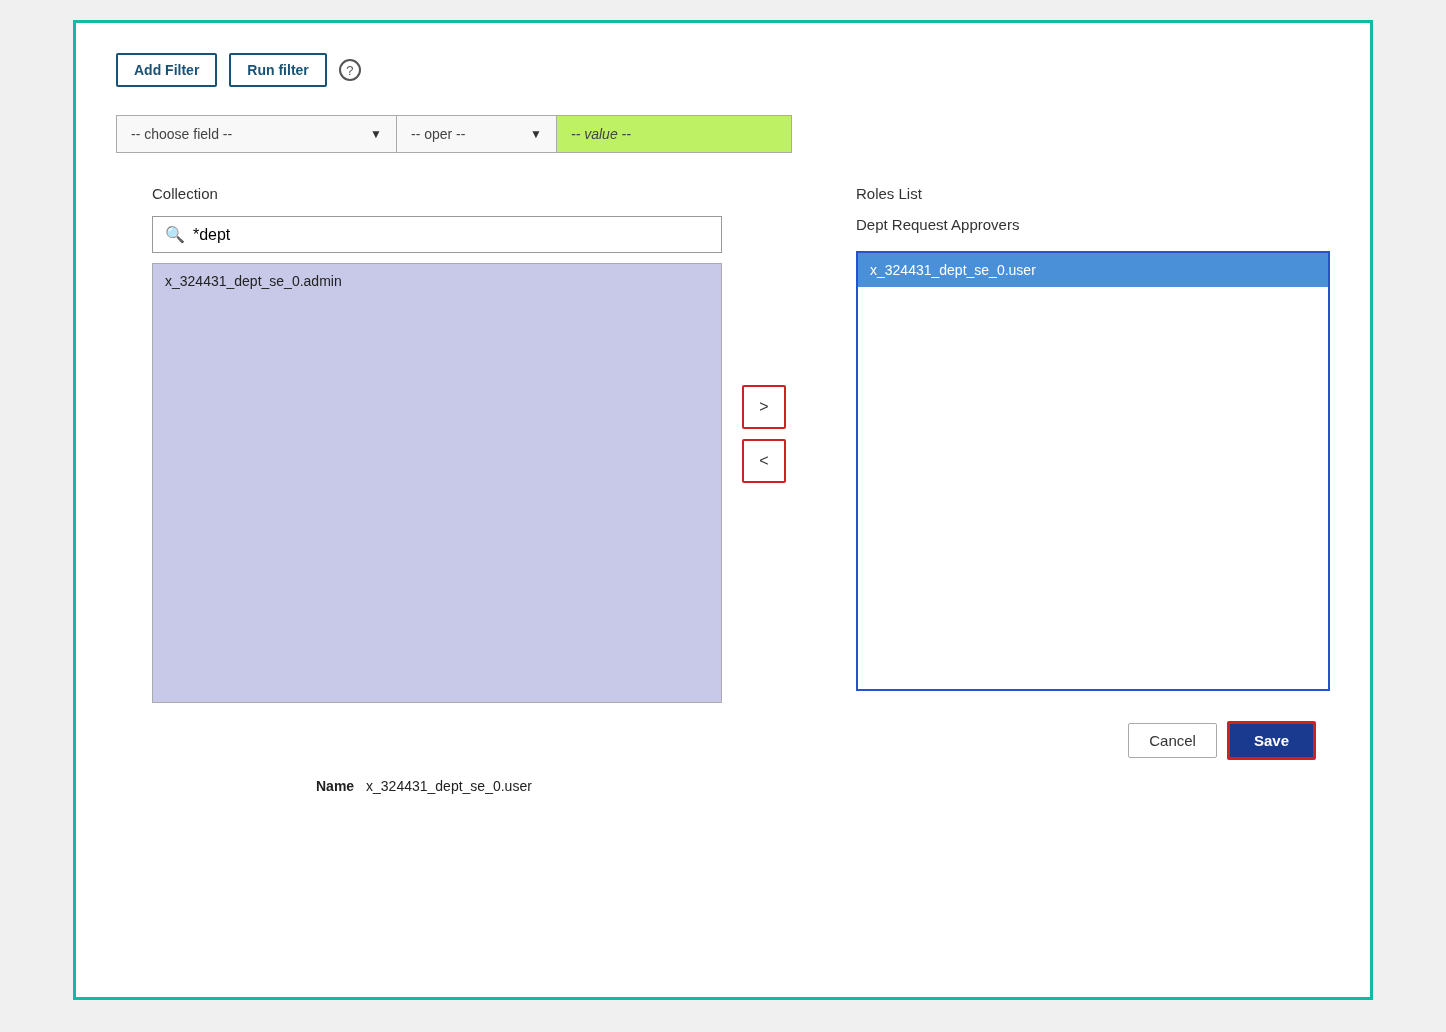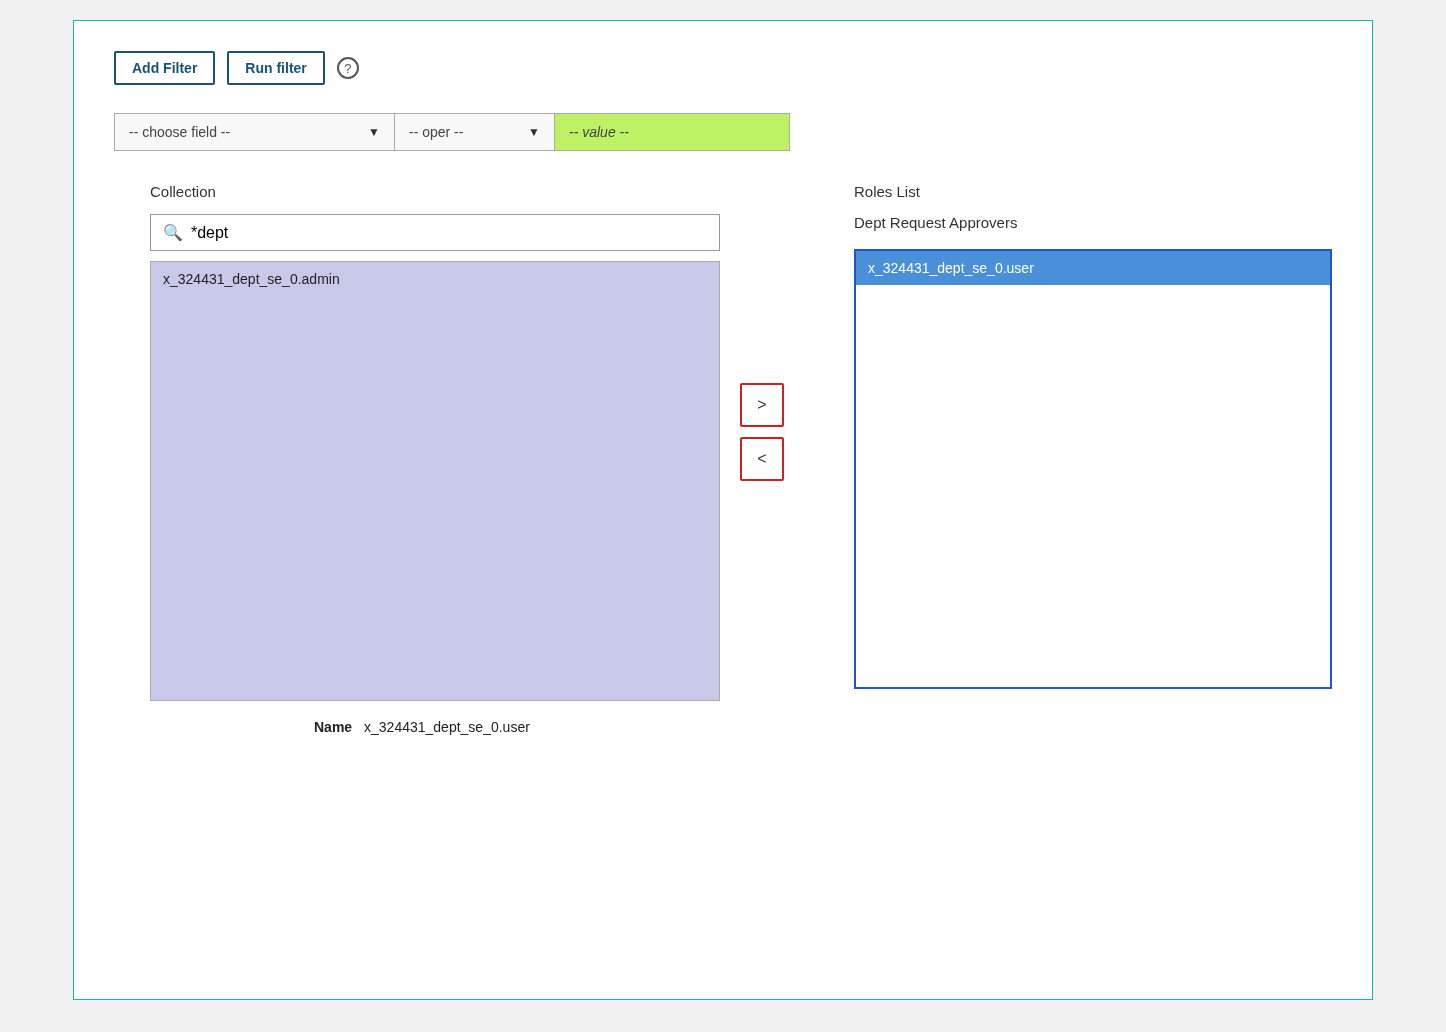--- a/index.html
+++ b/index.html
@@ -10,21 +10,21 @@
       justify-content: center;
       align-items: flex-start;
       padding: 20px;
       min-height: 1032px;
     }
     .main-container {
       background: #ffffff;
       width: 1300px;
       min-height: 980px;
       padding: 30px 40px 40px 40px;
-      border: 1px solid #14b8a6;
+      border: 3px solid #14b8a6;
       position: relative;
     }
     
     .toolbar {
       display: flex;
       align-items: center;
       gap: 12px;
       margin-bottom: 28px;
     }
     .btn-toolbar {
@@ -253,19 +253,23 @@
 
     <div class="right-panel">
       <div class="panel-label">Roles List</div>
       <div class="roles-header" style="margin-bottom:18px;">Dept Request Approvers</div>
       <div class="list-box list-box-right" style="position:relative;">
         <div class="list-item list-item-selected">x_324431_dept_se_0.user</div>
       </div>
     </div>
   </div>
 
+  <div style="display:flex; justify-content: flex-end; align-items:center; margin-top:18px; padding-right:14px; gap:10px;">
+    <button class="btn-cancel">Cancel</button>
+    <button class="btn-save">Save</button>
+  </div>
 
   <div class="name-row" style="margin-top:18px; padding-left: 200px;">
     <span class="name-label">Name</span>
     <span style="margin-left:8px;">x_324431_dept_se_0.user</span>
   </div>
 
 </div>
 
 </body></html>

